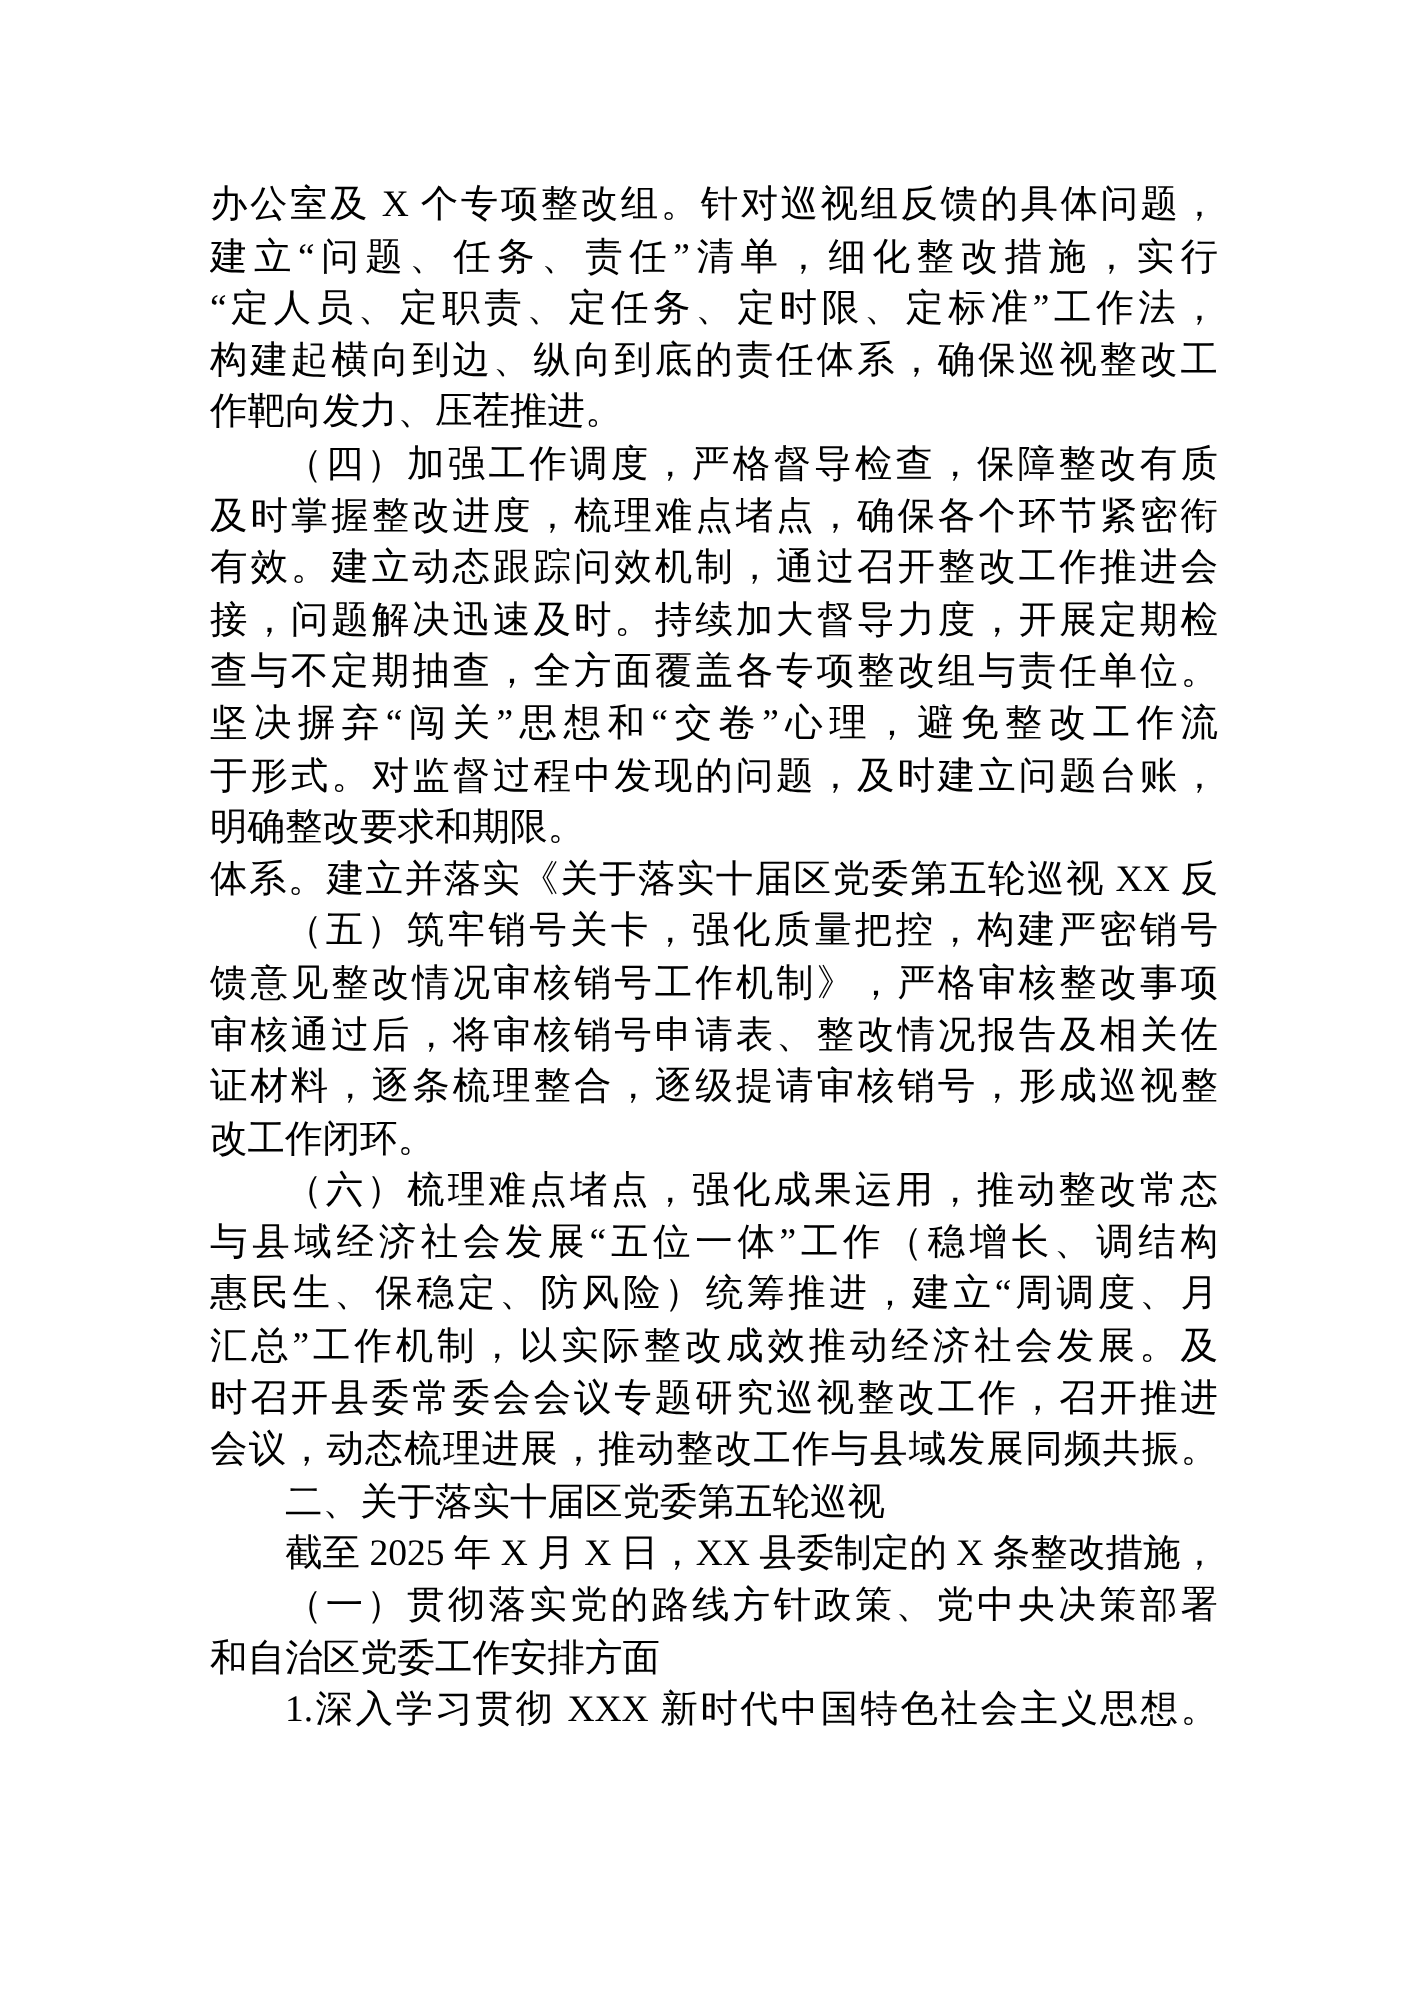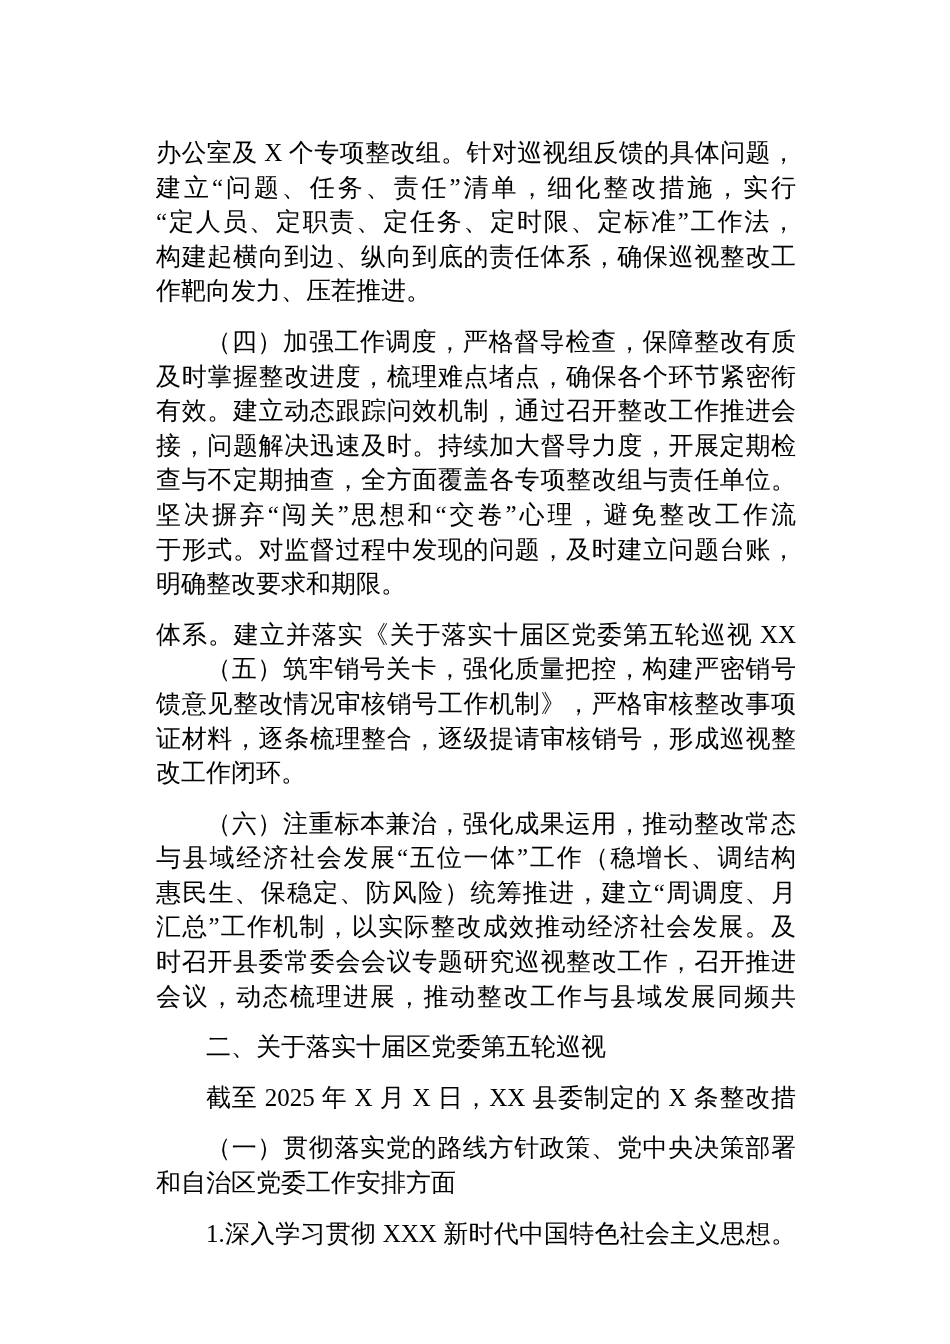--- a/index.html
+++ b/index.html
@@ -16,21 +16,21 @@
     font-family: "Liberation Serif", "DejaVu Serif", serif;
   }
   .text-block {
     position: absolute;
     left: 140px;
     top: 120px;
     width: 672px;
     color: #000000;
     font-size: 25px;
   }
-  .para { margin: 16px; padding: 0; font-family: Liberation Serif, serif; }
+  .para { margin: 0; padding: 0; font-family: Liberation Serif, serif; }
   .line {
     height: 34.6px;
     line-height: 34.6px;
     text-align: justify;
     white-space: normal;
     overflow: hidden;
   }
   
   .jfy {
     text-align-last: justify;
@@ -61,26 +61,27 @@
       <div class="line jfy">查与不定期抽查，全方面覆盖各专项整改组与责任单位。</div>
       <div class="line jfy">坚决摒弃“闯关”思想和“交卷”心理，避免整改工作流</div>
       <div class="line jfy">于形式。对监督过程中发现的问题，及时建立问题台账，</div>
       <div class="line">明确整改要求和期限。</div>
     </div>
 
     <div class="para">
       <div class="line jfy">体系。建立并落实《关于落实十届区党委第五轮巡视 XX 反</div>
       <div class="line jfy ind">（五）筑牢销号关卡，强化质量把控，构建严密销号</div>
       <div class="line jfy">馈意见整改情况审核销号工作机制》，严格审核整改事项</div>
+      <div class="line jfy">审核通过后，将审核销号申请表、整改情况报告及相关佐</div>
       <div class="line jfy">证材料，逐条梳理整合，逐级提请审核销号，形成巡视整</div>
       <div class="line">改工作闭环。</div>
     </div>
 
     <div class="para">
-      <div class="line jfy ind">（六）注重标本兼治，强化成果运用，推动整改常态</div>
+      <div class="line jfy ind">（六）梳理难点堵点，强化成果运用，推动整改常态</div>
       <div class="line jfy">与县域经济社会发展“五位一体”工作（稳增长、调结构</div>
       <div class="line jfy">惠民生、保稳定、防风险）统筹推进，建立“周调度、月</div>
       <div class="line jfy">汇总”工作机制，以实际整改成效推动经济社会发展。及</div>
       <div class="line jfy">时召开县委常委会会议专题研究巡视整改工作，召开推进</div>
       <div class="line jfy">会议，动态梳理进展，推动整改工作与县域发展同频共振。</div>
     </div>
 
     <div class="para">
       <div class="line ind">二、关于落实十届区党委第五轮巡视</div>
     </div>

